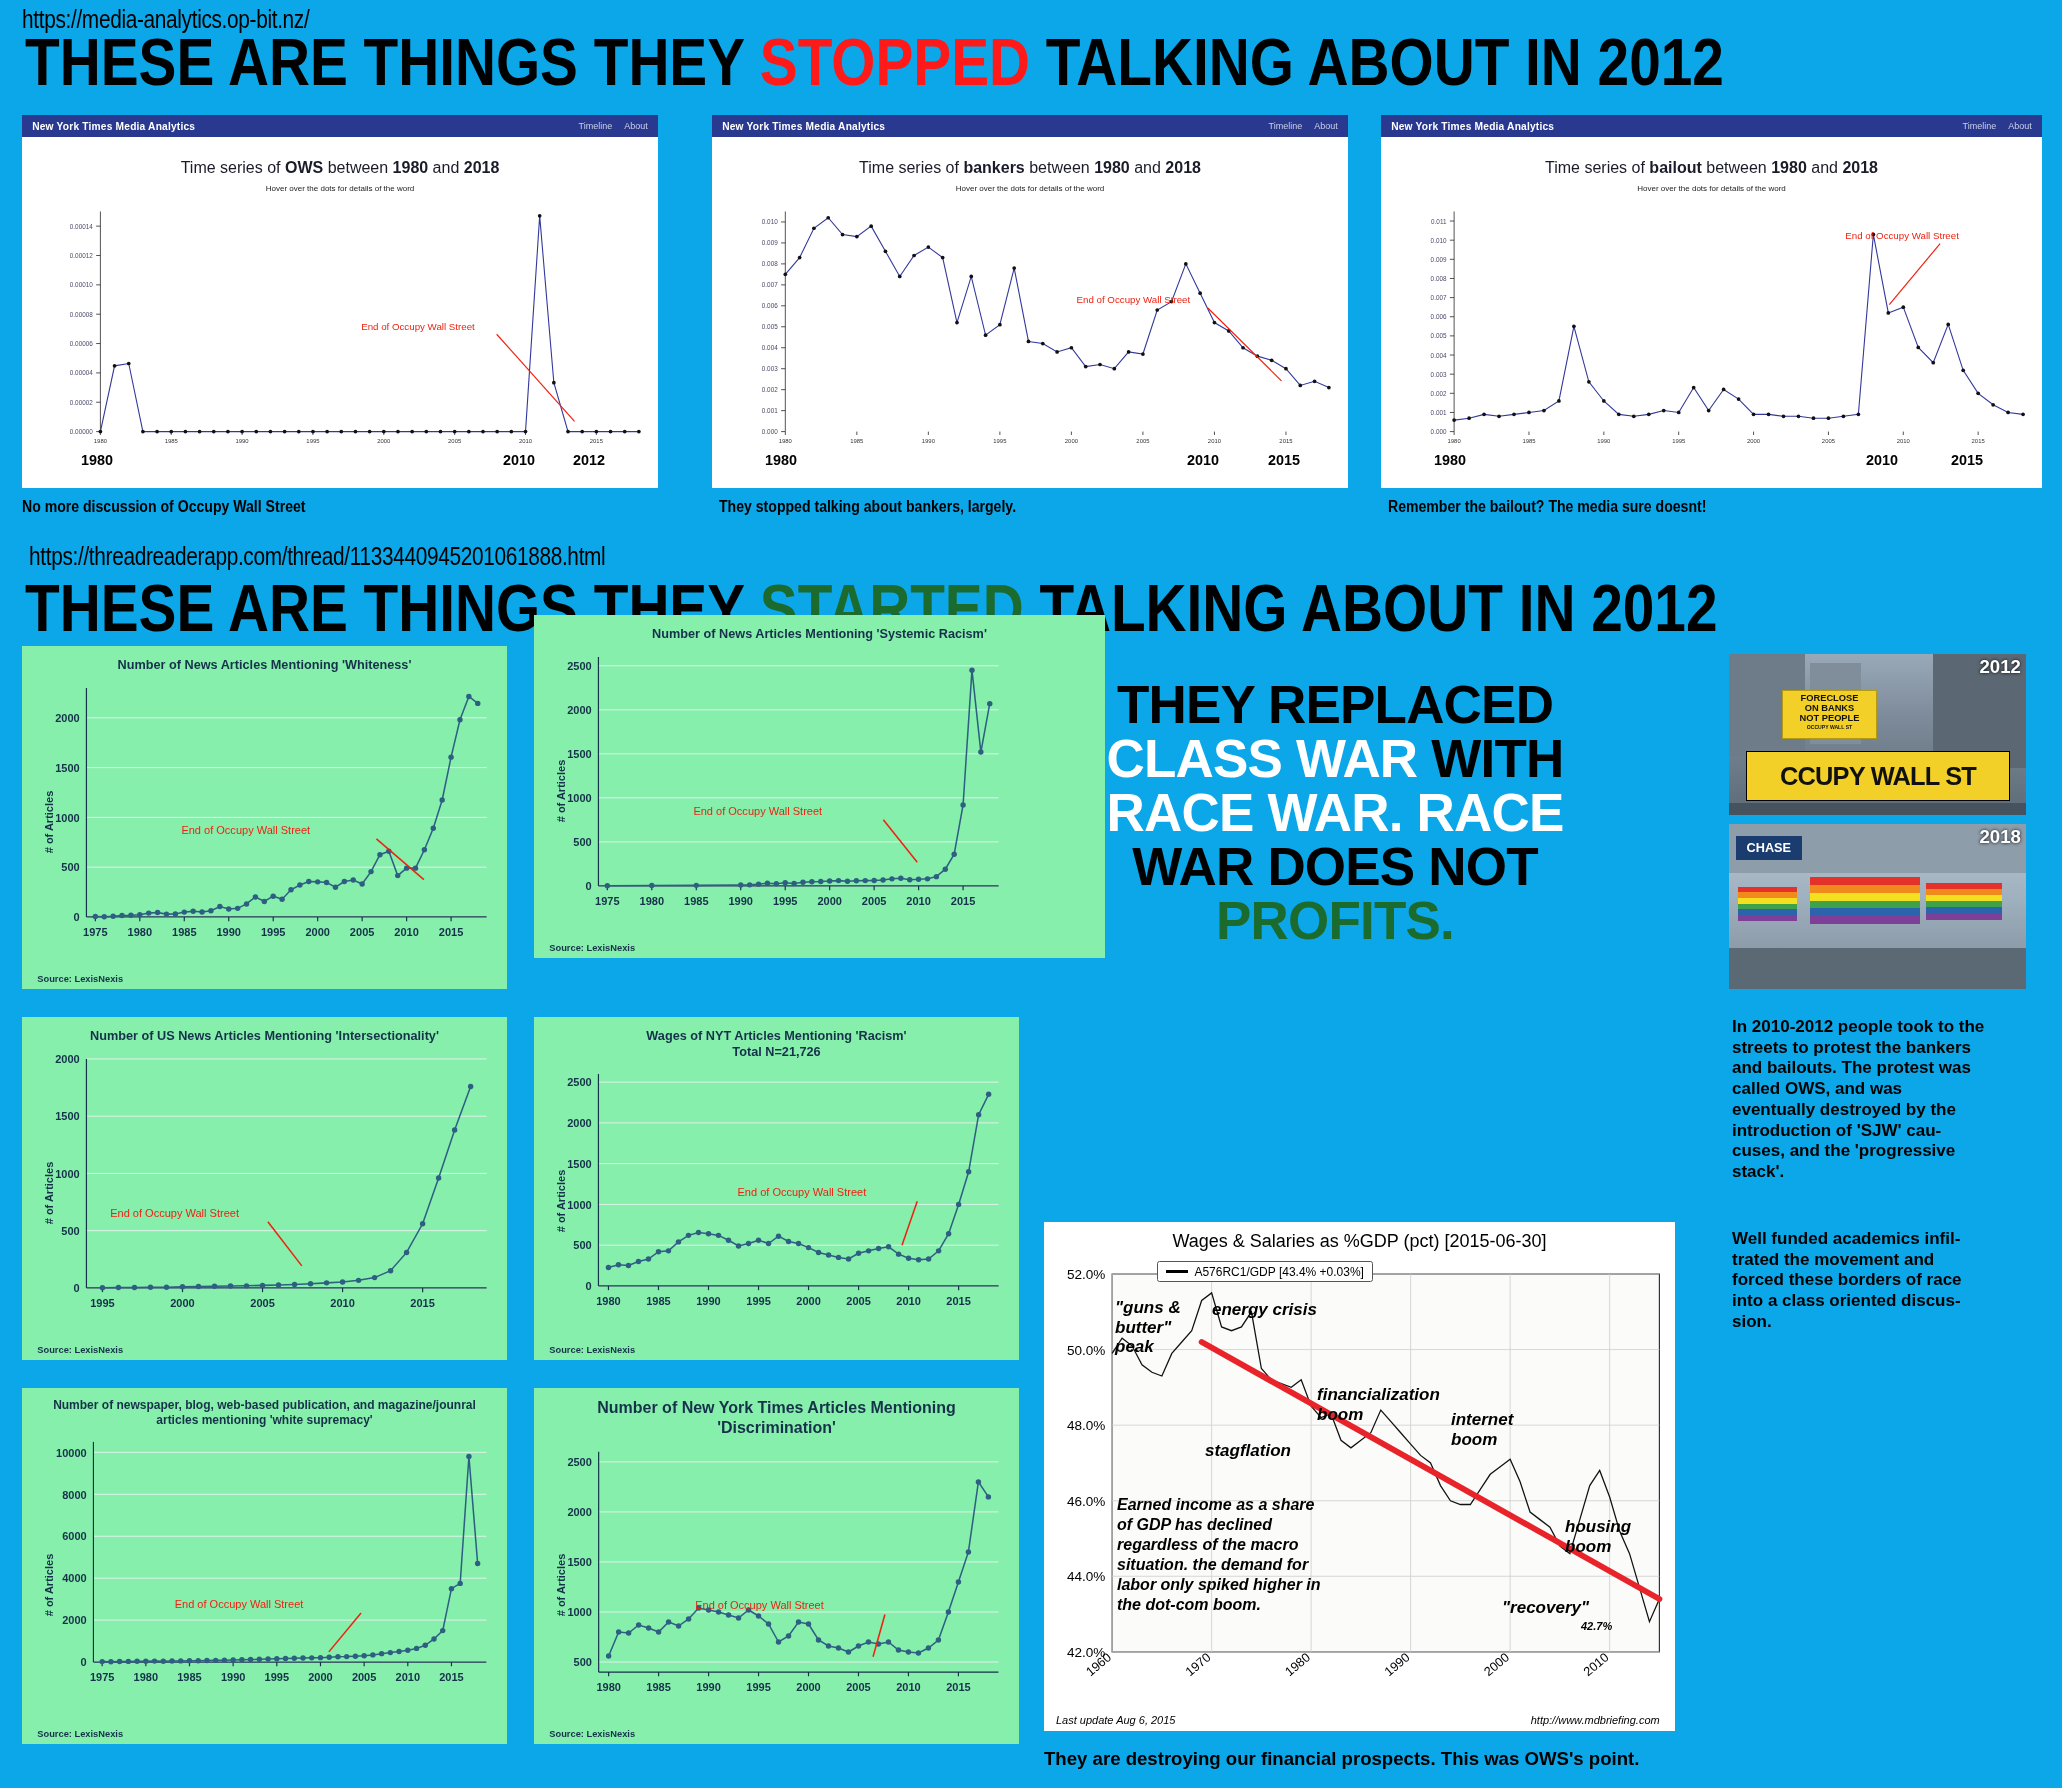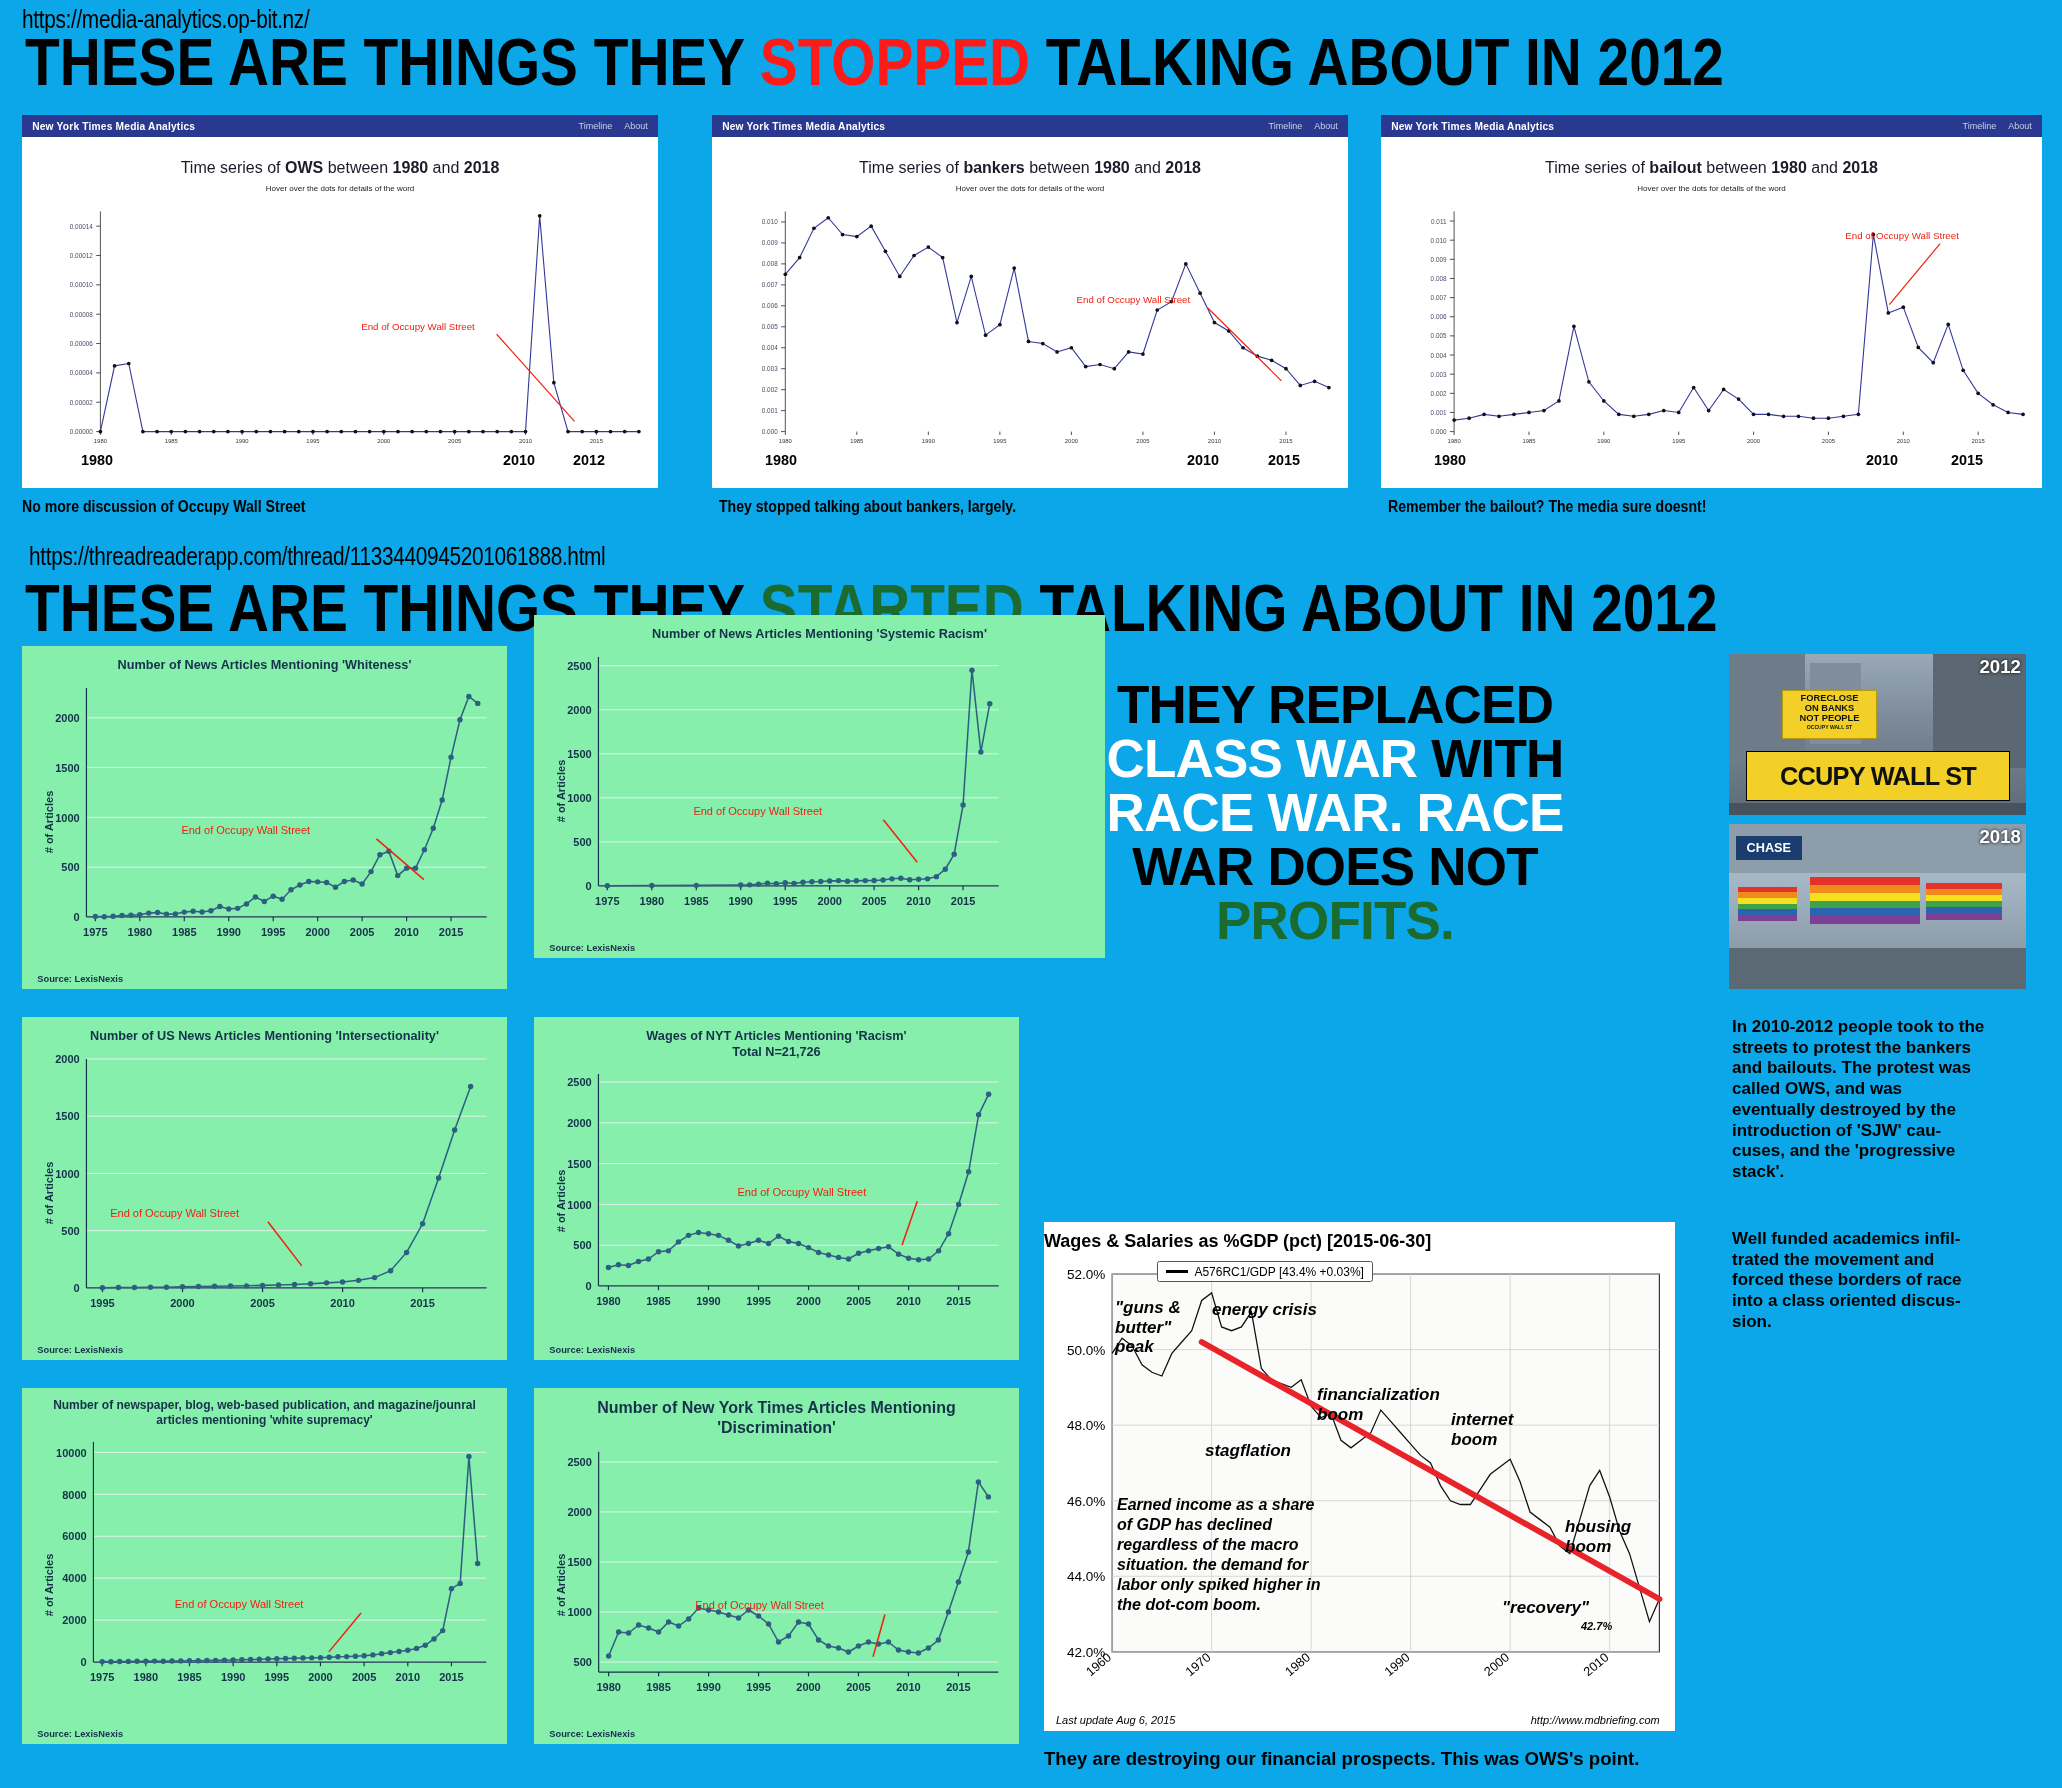--- a/index.html
+++ b/index.html
@@ -71,21 +71,21 @@
     position:absolute; right:5.1px; top:1.7px; color:#fff; font-size:18.6px; font-weight:900;
     text-shadow: 0 0 3.4px #000; z-index:4;
   }
   .rt-text {
     position:absolute; font-size:17px; font-weight:700; color:#000;
     line-height:1.22; width:254px;
   }
 
   
   .wg-card { position:absolute; background:#fff; }
-  .wg-title { font-size:18px; color:#000; padding-top:8.5px; font-weight:700; }
+  .wg-title { text-align:center; font-size:18px; color:#000; padding-top:8.5px; font-weight:400; }
   .wg-foot { position:absolute; bottom:5.1px; font-size:11px; color:#000; font-style:italic; }
   .wg-ann { position:absolute; font-weight:800; font-style:italic; color:#000; font-size:17px; line-height:1.15; }
   .wg-note { position:absolute; font-weight:800; font-style:italic; color:#000; font-size:16px; line-height:1.25; }
   .wg-legend {
     position:absolute; background:#fff; border:1.7px solid #555; border-radius:2.5px;
     padding:2.5px 7.6px; font-size:12px; display:flex; align-items:center; gap:6.8px;
   }
   .wg-legend .ldash { width:22px; height:2.5px; background:#000; display:inline-block; }
   .bottom-caption {
     position:absolute; font-size:18.6px; font-weight:700; color:#000; white-space:nowrap;

